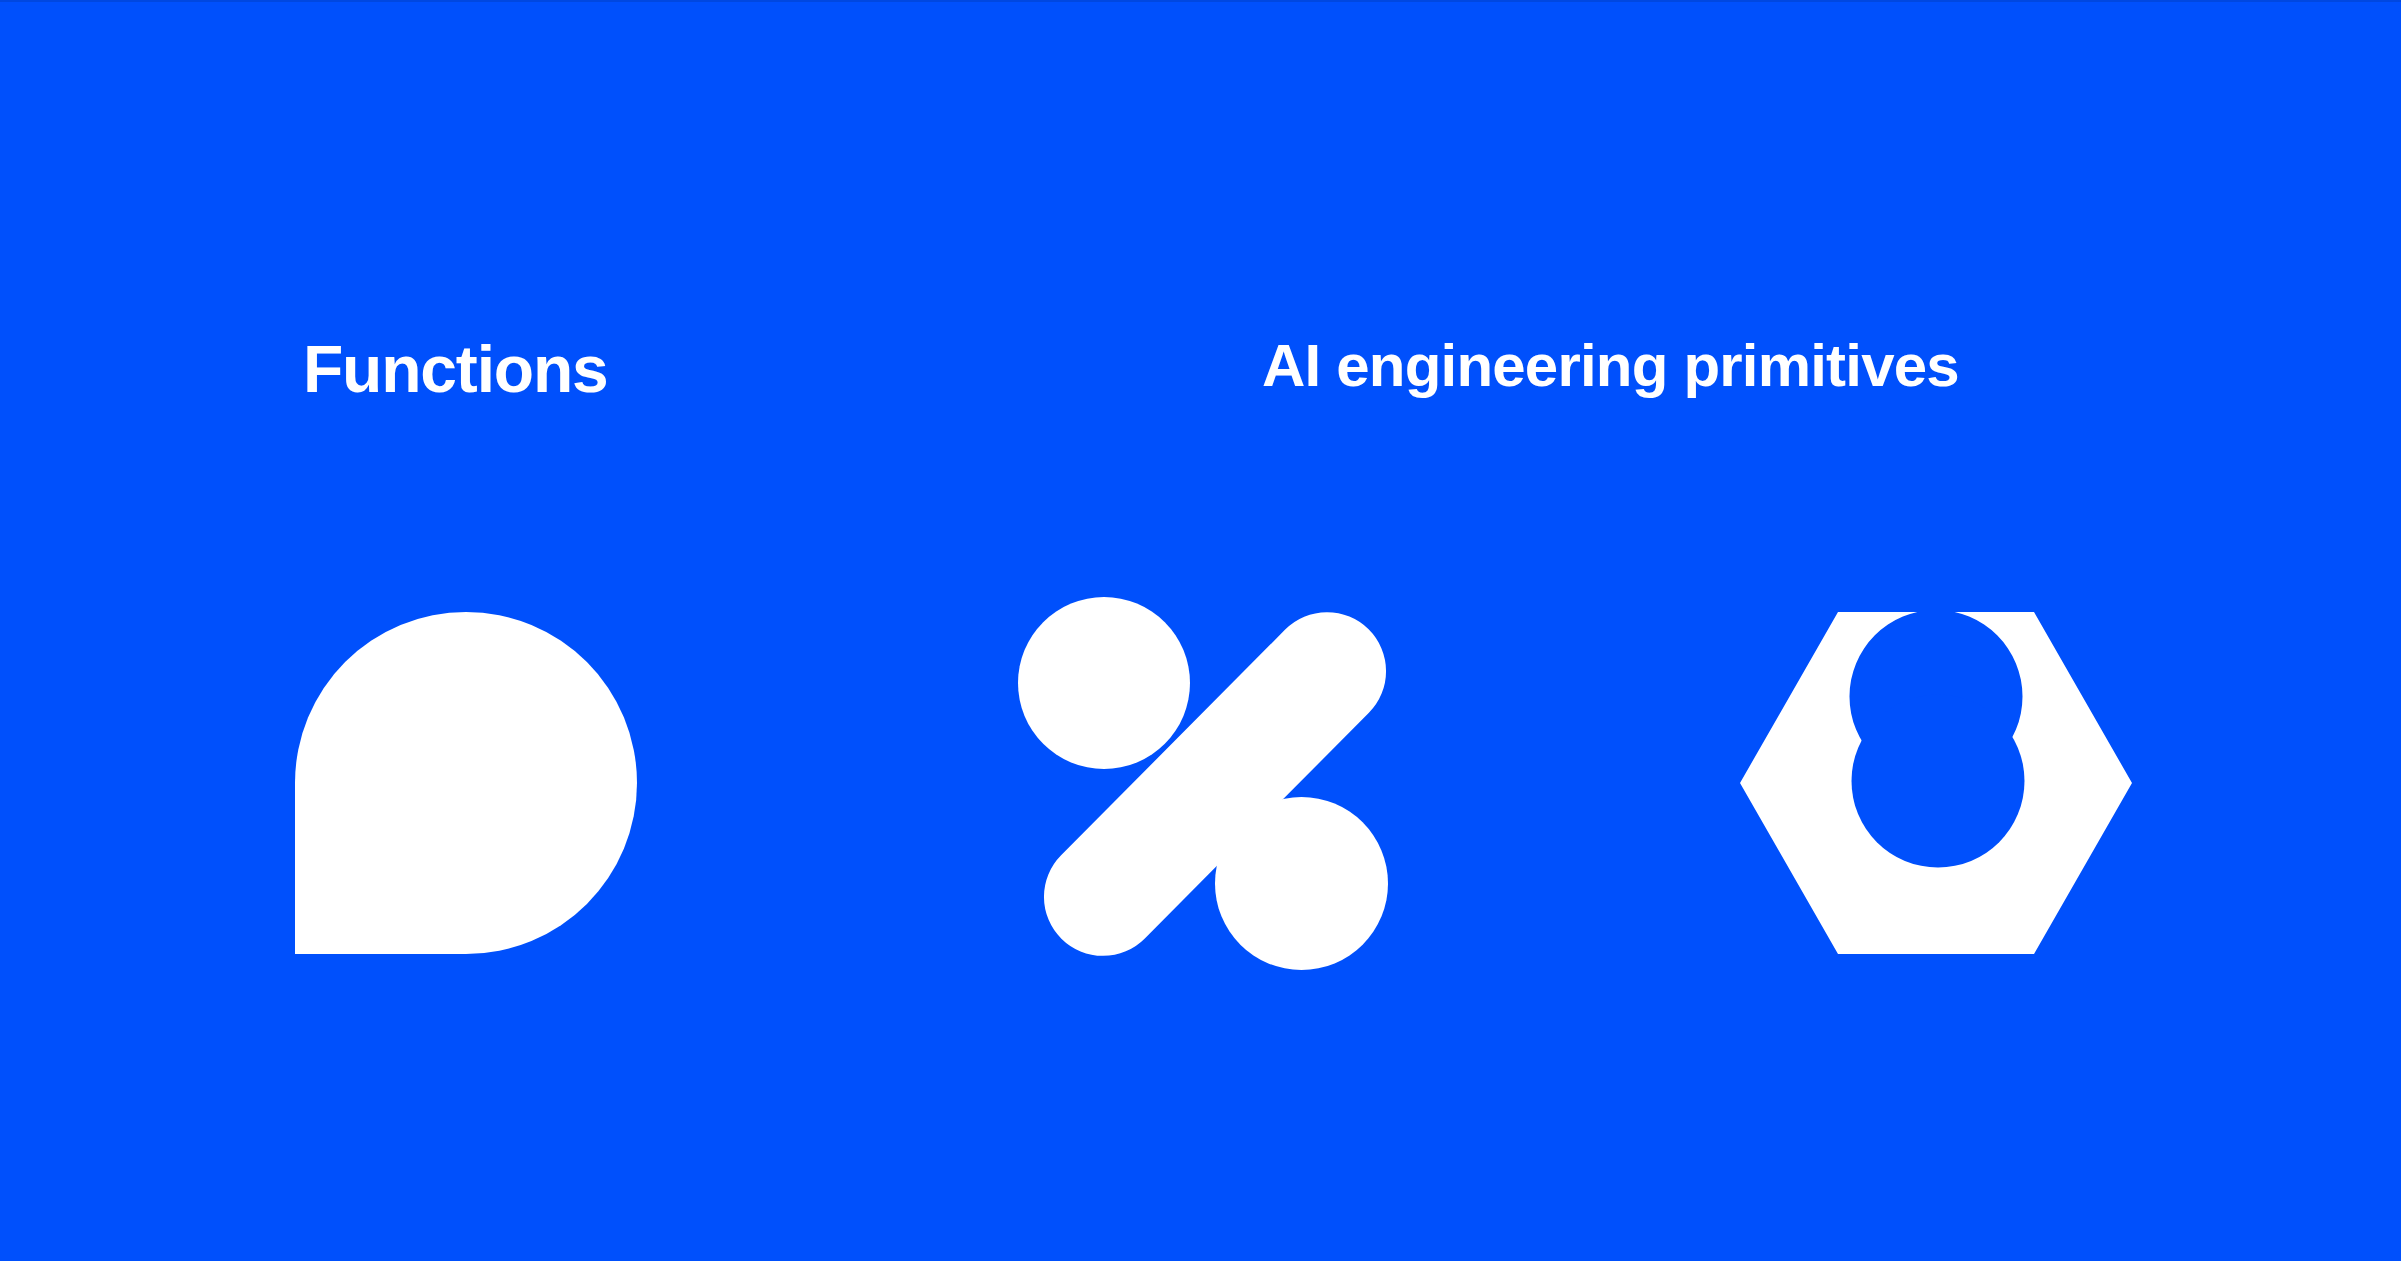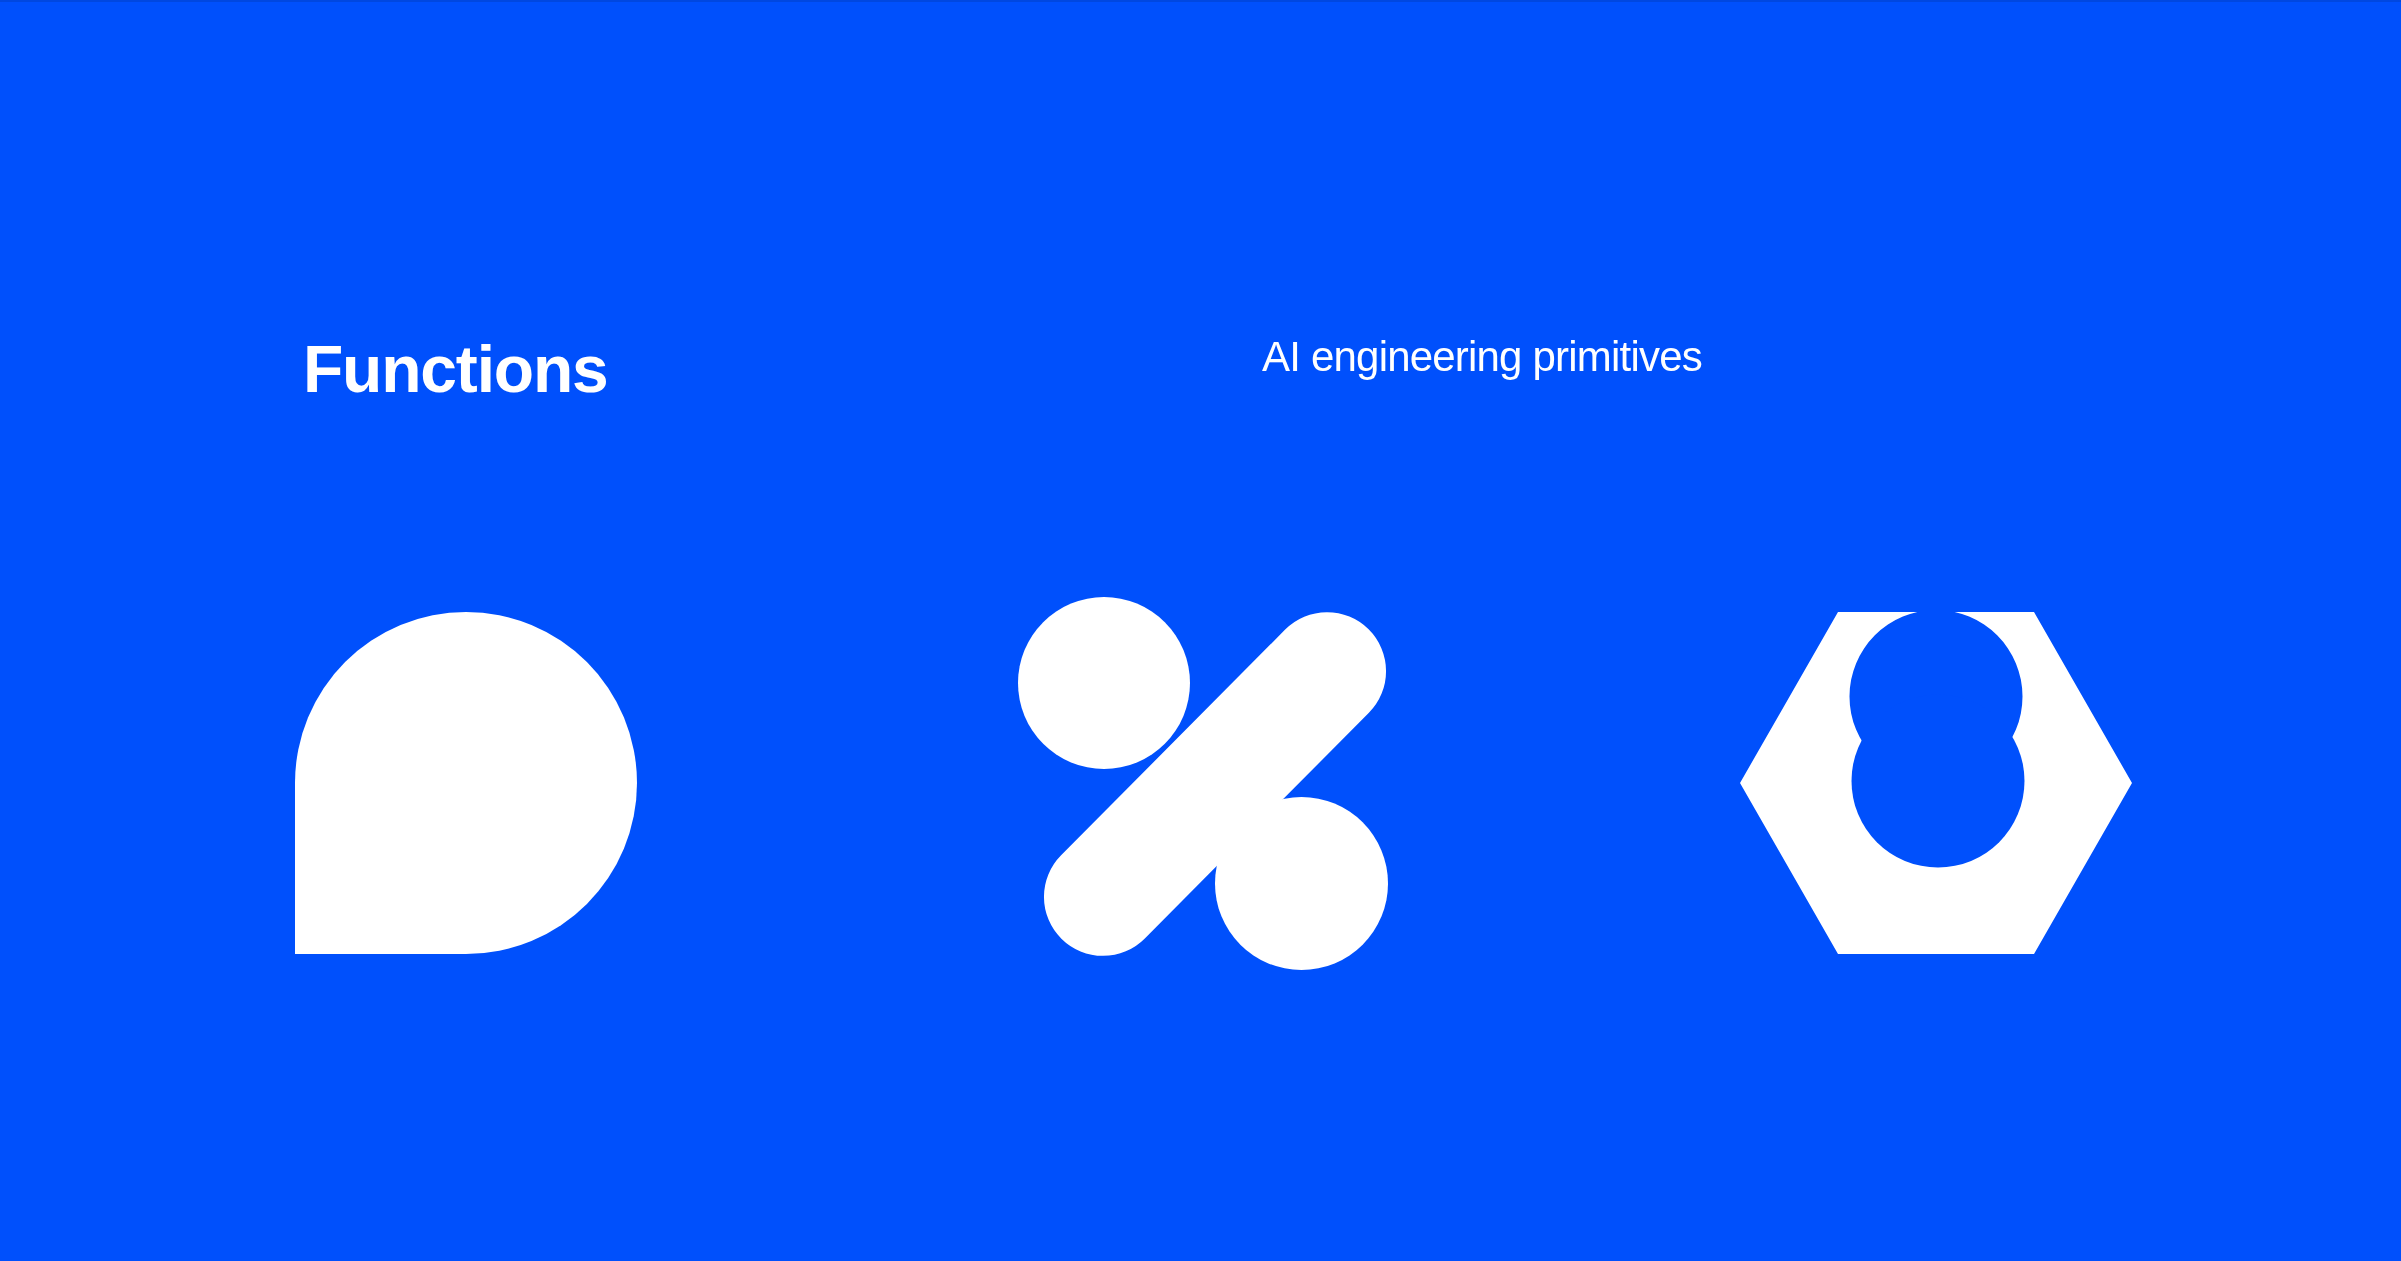--- a/index.html
+++ b/index.html
@@ -35,22 +35,22 @@
     letter-spacing: -1.2px;
     line-height: 1;
     color: #ffffff;
     white-space: nowrap;
   }
 
   .tagline {
     position: absolute;
     left: 1262px;
     top: 334px;
-    font-size: 42px;
-    font-weight: 400;
+    font-size: 60px;
+    font-weight: 700;
     letter-spacing: -0.8px;
     line-height: 1;
     color: #ffffff;
     white-space: nowrap;
   }
 
   
   .glyph-row {
     position: absolute;
     left: 0;

